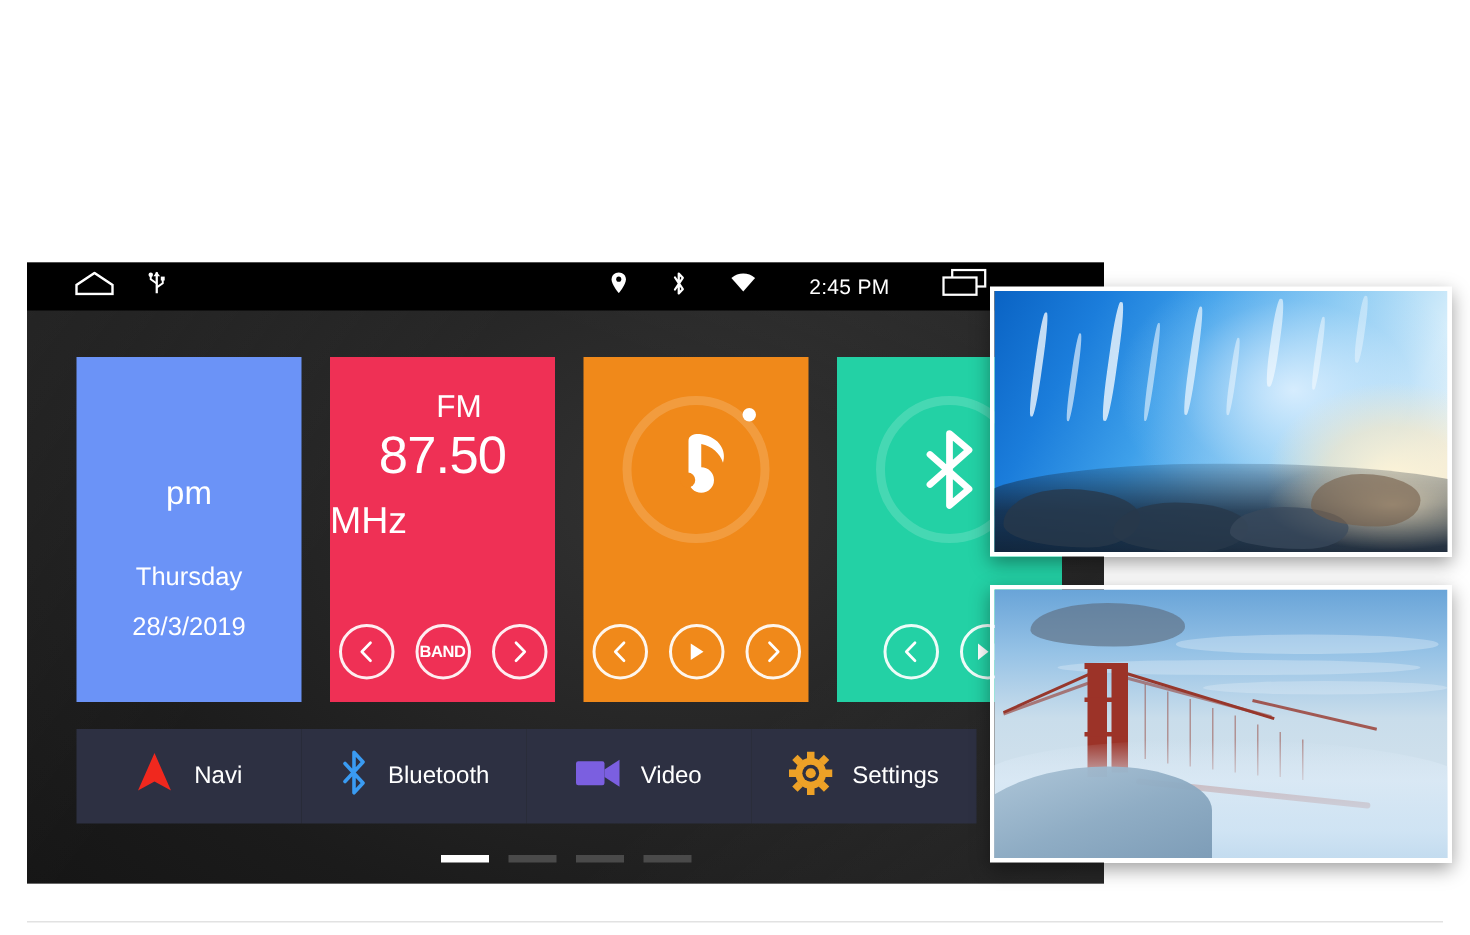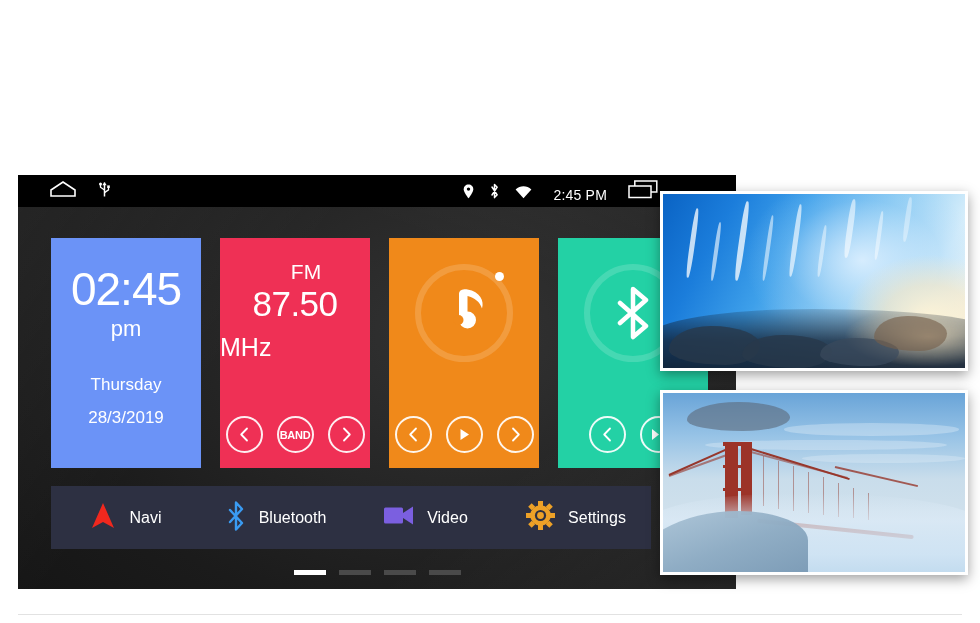--- a/index.html
+++ b/index.html
@@ -47,21 +47,21 @@
   }
 
   
   .statusbar {
     position: absolute; left: 0; top: 0; width: 718px; height: 32px;
     background: #000;
     display: flex; align-items: center;
   }
   .sb-left { display: flex; align-items: center; gap: 22px; padding-left: 32px; }
   .sb-spacer { flex: 1; }
-  .sb-right { display: flex; align-items: flex-end; gap: 15px; padding-right: 78px; }
+  .sb-right { display: flex; align-items: center; gap: 29px; padding-right: 78px; }
   .sb-clock { color: #fff; font-size: 14px; letter-spacing: 0.2px; margin: 0 6px; }
   .ico { display: block; }
 
   
   .tiles {
     position: absolute; left: 33px; top: 63px;
     width: 660px; height: 230px;
     display: flex; gap: 19px;
   }
   .tile {
@@ -277,21 +277,20 @@
             <rect x="6.8" y="1" width="22" height="11" fill="none" stroke="#fff" stroke-width="1.5"></rect>
             <rect x="1" y="6" width="22" height="11.5" fill="#000" stroke="#fff" stroke-width="1.5"></rect>
           </svg>
         </span>
       </div>
     </div>
 
     <div class="tiles">
 
       <div class="tile tile-clock">
-        <div class="clk-time">02:45</div>
         <div class="clk-mer">pm</div>
         <div class="clk-day">Thursday</div>
         <div class="clk-date">28/3/2019</div>
       </div>
 
       <div class="tile tile-radio">
         <div class="rd-band">FM</div>
         <div class="rd-freq">87.50</div>
         <div class="rd-unit">MHz</div>
         <div class="ctrls">

